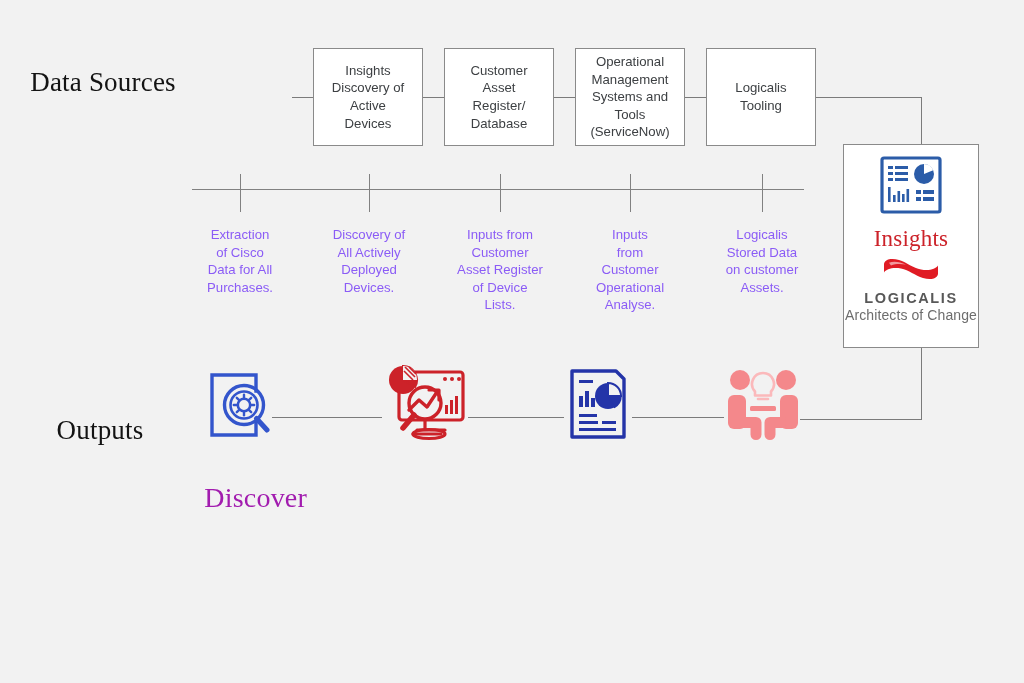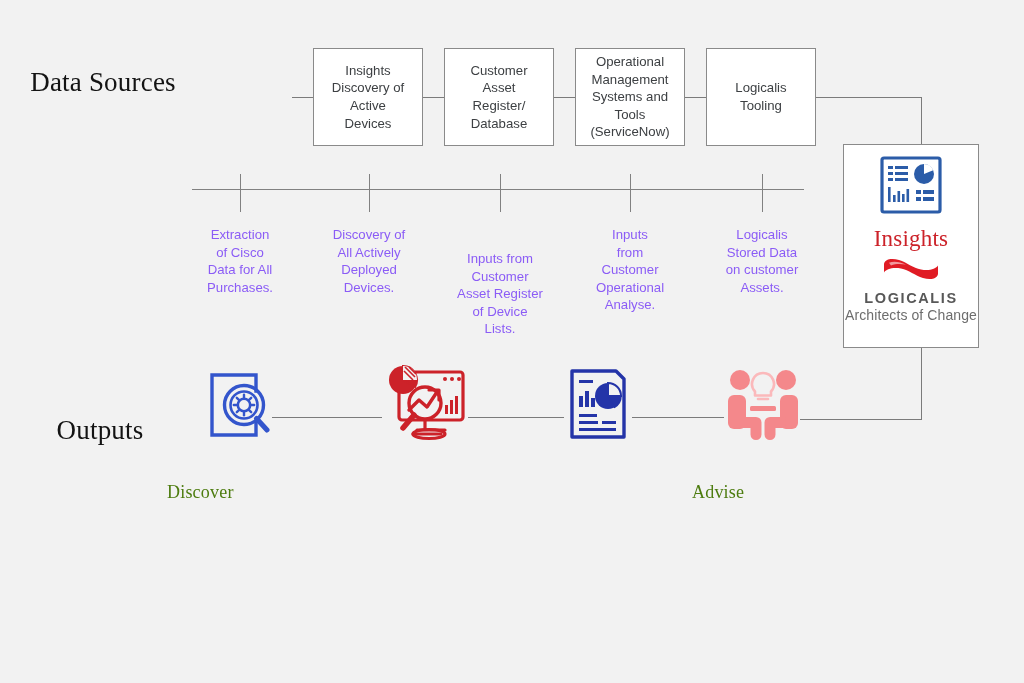--- a/index.html
+++ b/index.html
@@ -122,23 +122,23 @@
   
   .out-icon {
     position: absolute;
     display: flex;
     align-items: center;
     justify-content: center;
   }
   .out-label {
     position: absolute;
     font-family: "Liberation Serif", serif;
-    font-size: 18px;
-    color: #4d7c0f;
-    text-align: left;
+    font-size: 28px;
+    color: #a21caf;
+    text-align: right;
     letter-spacing: 0.2px;
   }
 </style>
 </head>
 <body>
 
 <div class="canvas">
 
   <div class="row-label" id="data-sources-label">Data
 Sources</div>
@@ -182,21 +182,21 @@
   <div class="tick" style="left:762px;top:174px;height:38px;"></div>
 
   <div class="caption" style="left:180px;top:226px;width:120px;">Extraction
 of Cisco
 Data for All
 Purchases.</div>
   <div class="caption" style="left:309px;top:226px;width:120px;">Discovery of
 All Actively
 Deployed
 Devices.</div>
-  <div class="caption" style="left:436px;top:226px;width:128px;margin-top:24px;">Inputs from
+  <div class="caption" style="left:436px;top:226px;width:128px;">Inputs from
 Customer
 Asset Register
 of Device
 Lists.</div>
   <div class="caption" style="left:570px;top:226px;width:120px;">Inputs
 from
 Customer
 Operational
 Analyse.</div>
   <div class="caption" style="left:702px;top:226px;width:120px;">Logicalis
@@ -373,15 +373,14 @@
 
         <rect x="30" y="45" width="26" height="5" rx="1.5" fill="#f4888b"></rect>
 
         <path d="M43 12 a11 11 0 0 1 8 18.5 v4 h-16 v-4 A11 11 0 0 1 43 12 z" fill="none" stroke="#fbb9bb" stroke-width="2.6" stroke-linejoin="round"></path>
         <line x1="38" y1="38" x2="48" y2="38" stroke="#fbb9bb" stroke-width="2.6" stroke-linecap="round"></line>
       </svg>
     </span>
   </div>
 
   <div class="out-label" style="left:167px;top:482px;width:140px;">Discover</div>
-  <div class="out-label" style="left:692px;top:482px;width:140px;">Advise</div>
 
 </div>
 
 </body></html>

